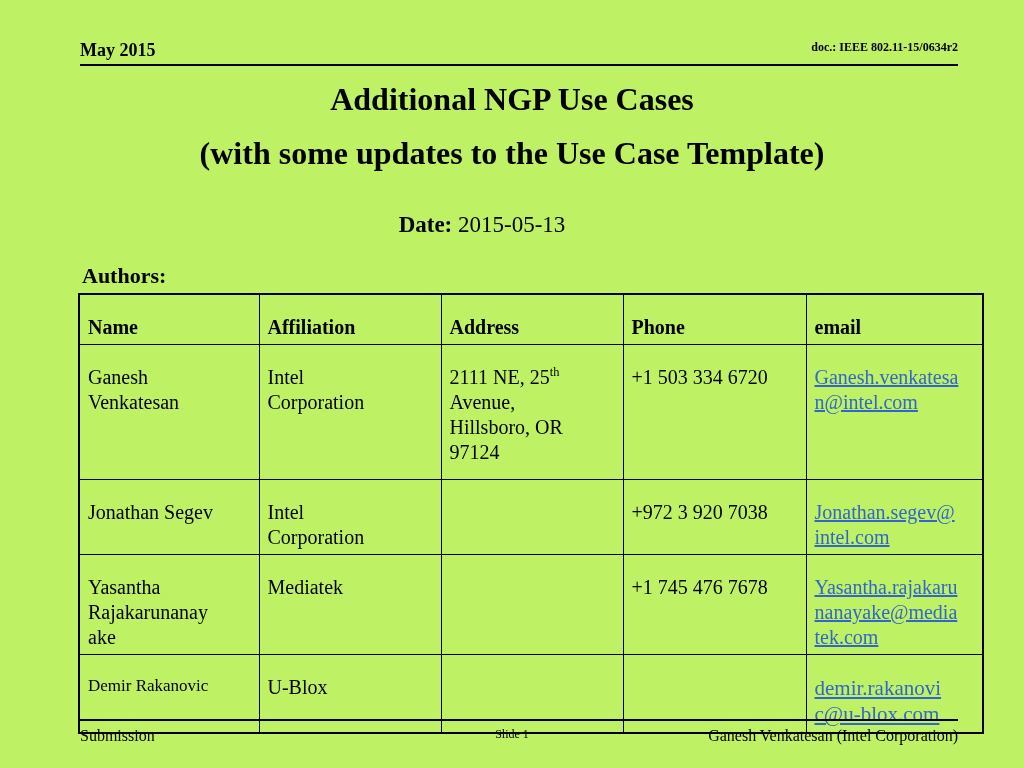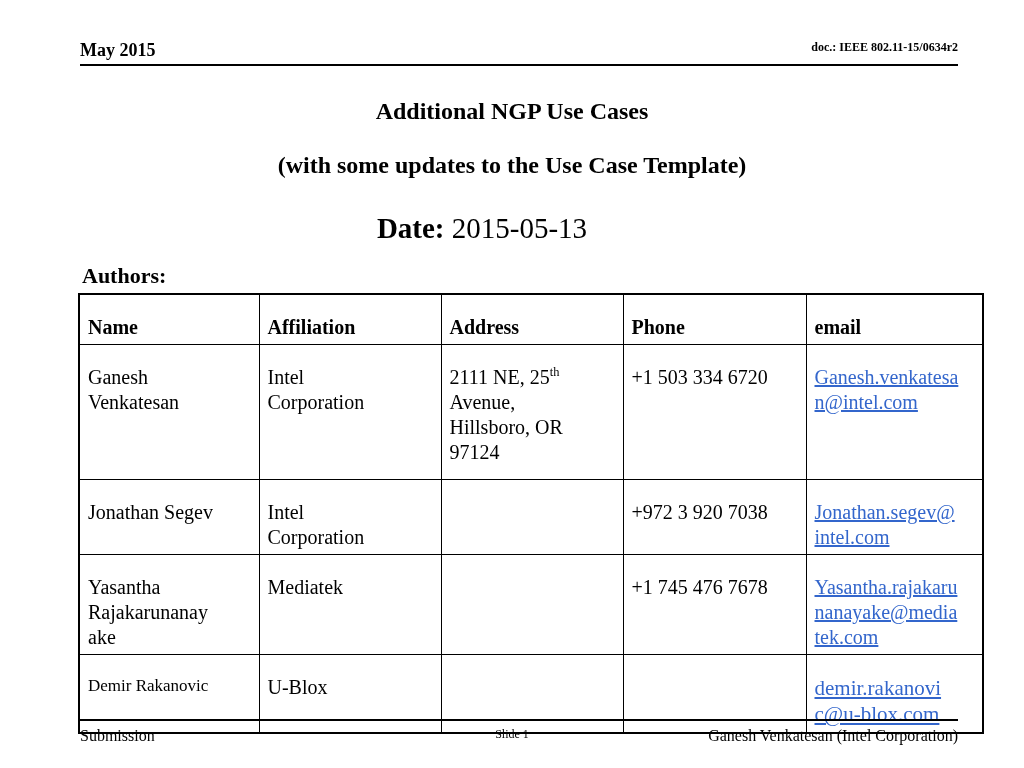--- a/index.html
+++ b/index.html
@@ -1,49 +1,49 @@
 <!DOCTYPE html>
 <html style="--link-color: #3366cc;"><head>
 <meta charset="utf-8">
 <style>
   :root { --link-color: #3366cc; }
   * { margin: 0; padding: 0; box-sizing: border-box; }
   html, body { background: #888; }
   .slide {
     position: relative;
     width: 1024px; height: 768px;
-    background: #ffffff;
+    background: #bef264;
     margin: 0 auto;
     overflow: hidden;
     font-family: "Liberation Serif", "DejaVu Serif", serif;
     color: #000000;
   }
   
   .hdr-left {
     position: absolute; left: 80px; top: 40px;
     font-size: 18px; font-weight: bold;
   }
   .hdr-right {
     position: absolute; right: 66px; top: 40px;
     font-size: 12px; font-weight: bold;
   }
   .hdr-rule {
     position: absolute; left: 80px; top: 64px;
     width: 878px; height: 2px; background: #000;
   }
   
   .title {
-    position: absolute; left: 0; top: 84px; width: 1024px;
+    position: absolute; left: 0; top: 72px; width: 1024px;
     text-align: center;
-    font-size: 24px; font-weight: bold; line-height: 54px;
+    font-size: 32px; font-weight: bold; line-height: 54px;
   }
   
   .date-line {
     position: absolute; left: 0; top: 212px; width: 964px;
-    text-align: center; font-size: 29px;
+    text-align: center; font-size: 23px;
   }
   .date-line .lbl { font-weight: bold; }
   
   .authors-label {
     position: absolute; left: 82px; top: 263px;
     font-size: 22px; font-weight: bold;
   }
   
   table.authors {
     position: absolute; left: 78px; top: 293px;

